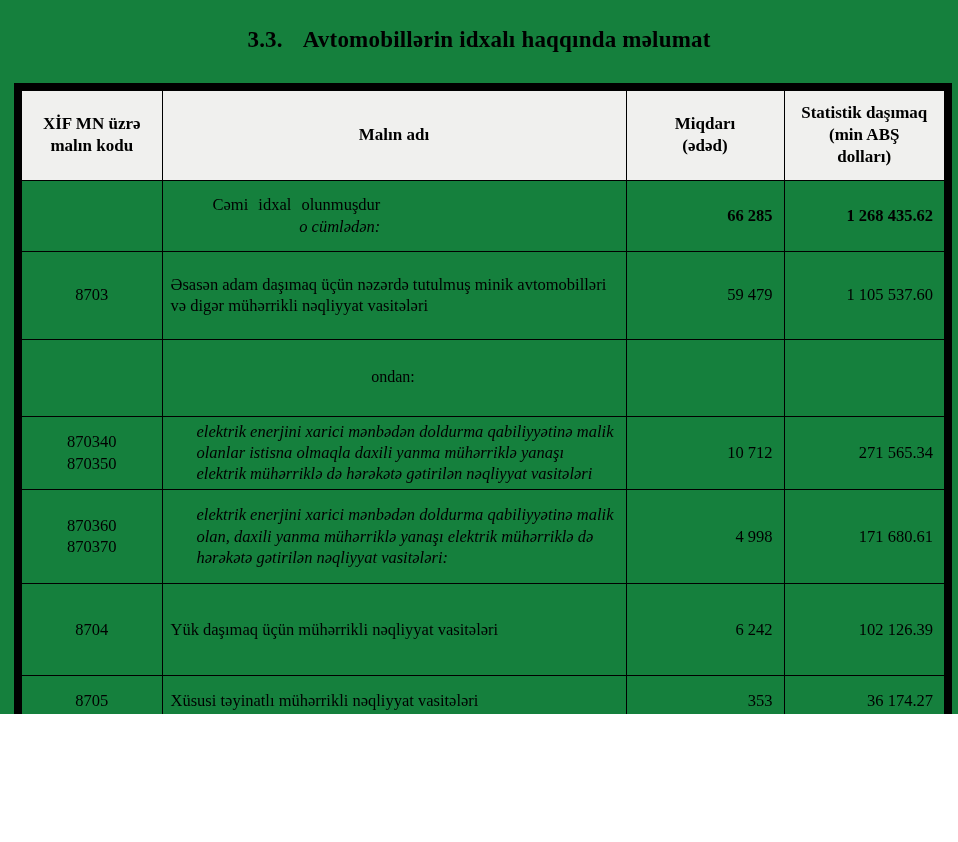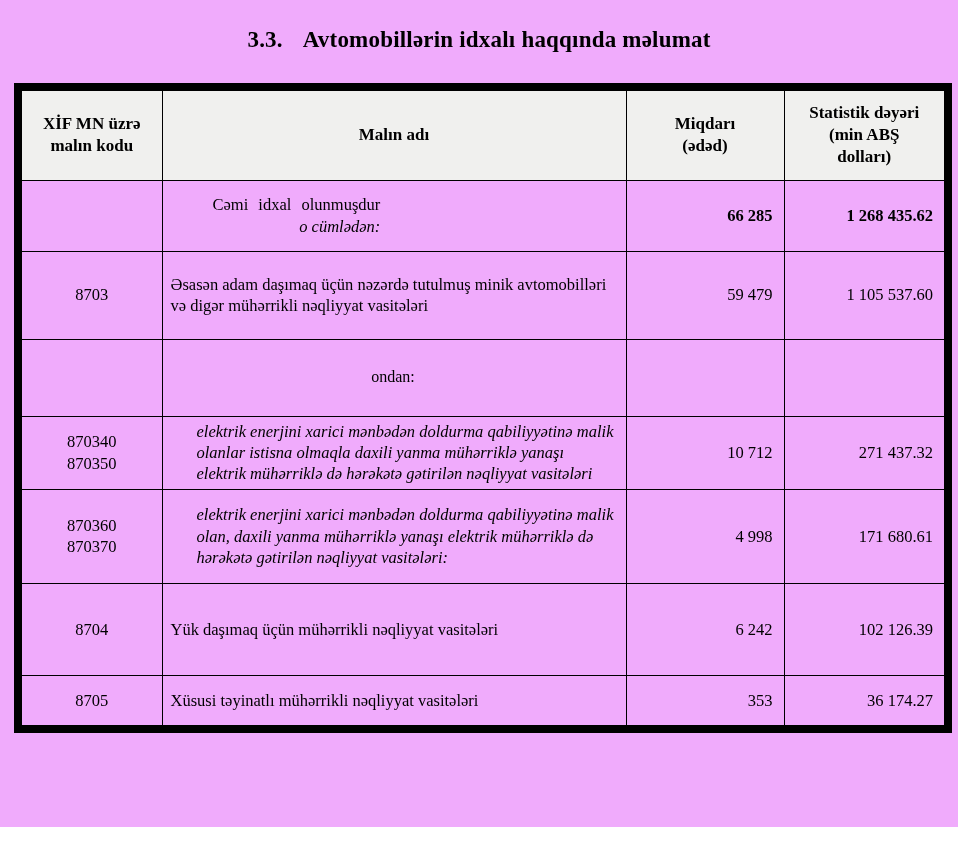--- a/index.html
+++ b/index.html
@@ -5,22 +5,22 @@
   html, body {
     margin: 0;
     padding: 0;
     background: #ffffff;
     color: #000000;
     font-family: "Liberation Serif", "DejaVu Serif", serif;
     width: 958px;
   }
   .page {
     width: 958px;
-    height: 827px;
-    background: #f0abfc;
+    height: 714px;
+    background: #15803d;
     overflow: hidden;
   }
   .doc-title {
     margin: 27px 0 0 0;
     text-align: center;
     font-size: 23px;
     font-weight: bold;
     letter-spacing: 0.2px;
   }
   .doc-title .sec-num { margin-right: 20px; }
@@ -101,21 +101,21 @@
       <col style="width:158px">
       <col style="width:164px">
     </colgroup>
     <thead>
       <tr>
         <th>XİF MN üzrə
 malın kodu</th>
         <th>Malın adı</th>
         <th>Miqdarı
 (ədəd)</th>
-        <th>Statistik dəyəri
+        <th>Statistik daşımaq
 (min ABŞ
 dolları)</th>
       </tr>
     </thead>
     <tbody>
         <tr class="total">
           <td class="code-cell"></td>
           <td class="name-cell"><div class="total-wrap"><div class="total-title">Cəmi idxal olunmuşdur</div><div class="total-sub">o cümlədən:</div></div></td>
           <td class="qty-cell">66 285</td>
           <td class="value-cell">1 268 435.62</td>
@@ -130,21 +130,21 @@
           <td class="code-cell"></td>
           <td class="name-cell">ondan:</td>
           <td class="qty-cell"></td>
           <td class="value-cell"></td>
         </tr>
         <tr class="sub">
           <td class="code-cell">870340
 870350</td>
           <td class="name-cell">elektrik enerjini xarici mənbədən doldurma qabiliyyətinə malik olanlar istisna olmaqla daxili yanma mühərriklə yanaşı elektrik mühərriklə də hərəkətə gətirilən nəqliyyat vasitələri</td>
           <td class="qty-cell">10 712</td>
-          <td class="value-cell">271 437.32</td>
+          <td class="value-cell">271 565.34</td>
         </tr>
         <tr class="sub">
           <td class="code-cell">870360
 870370</td>
           <td class="name-cell">elektrik enerjini xarici mənbədən doldurma qabiliyyətinə malik olan, daxili yanma mühərriklə yanaşı elektrik mühərriklə də hərəkətə gətirilən nəqliyyat vasitələri:</td>
           <td class="qty-cell">4 998</td>
           <td class="value-cell">171 680.61</td>
         </tr>
         <tr class="normal">
           <td class="code-cell">8704</td>

